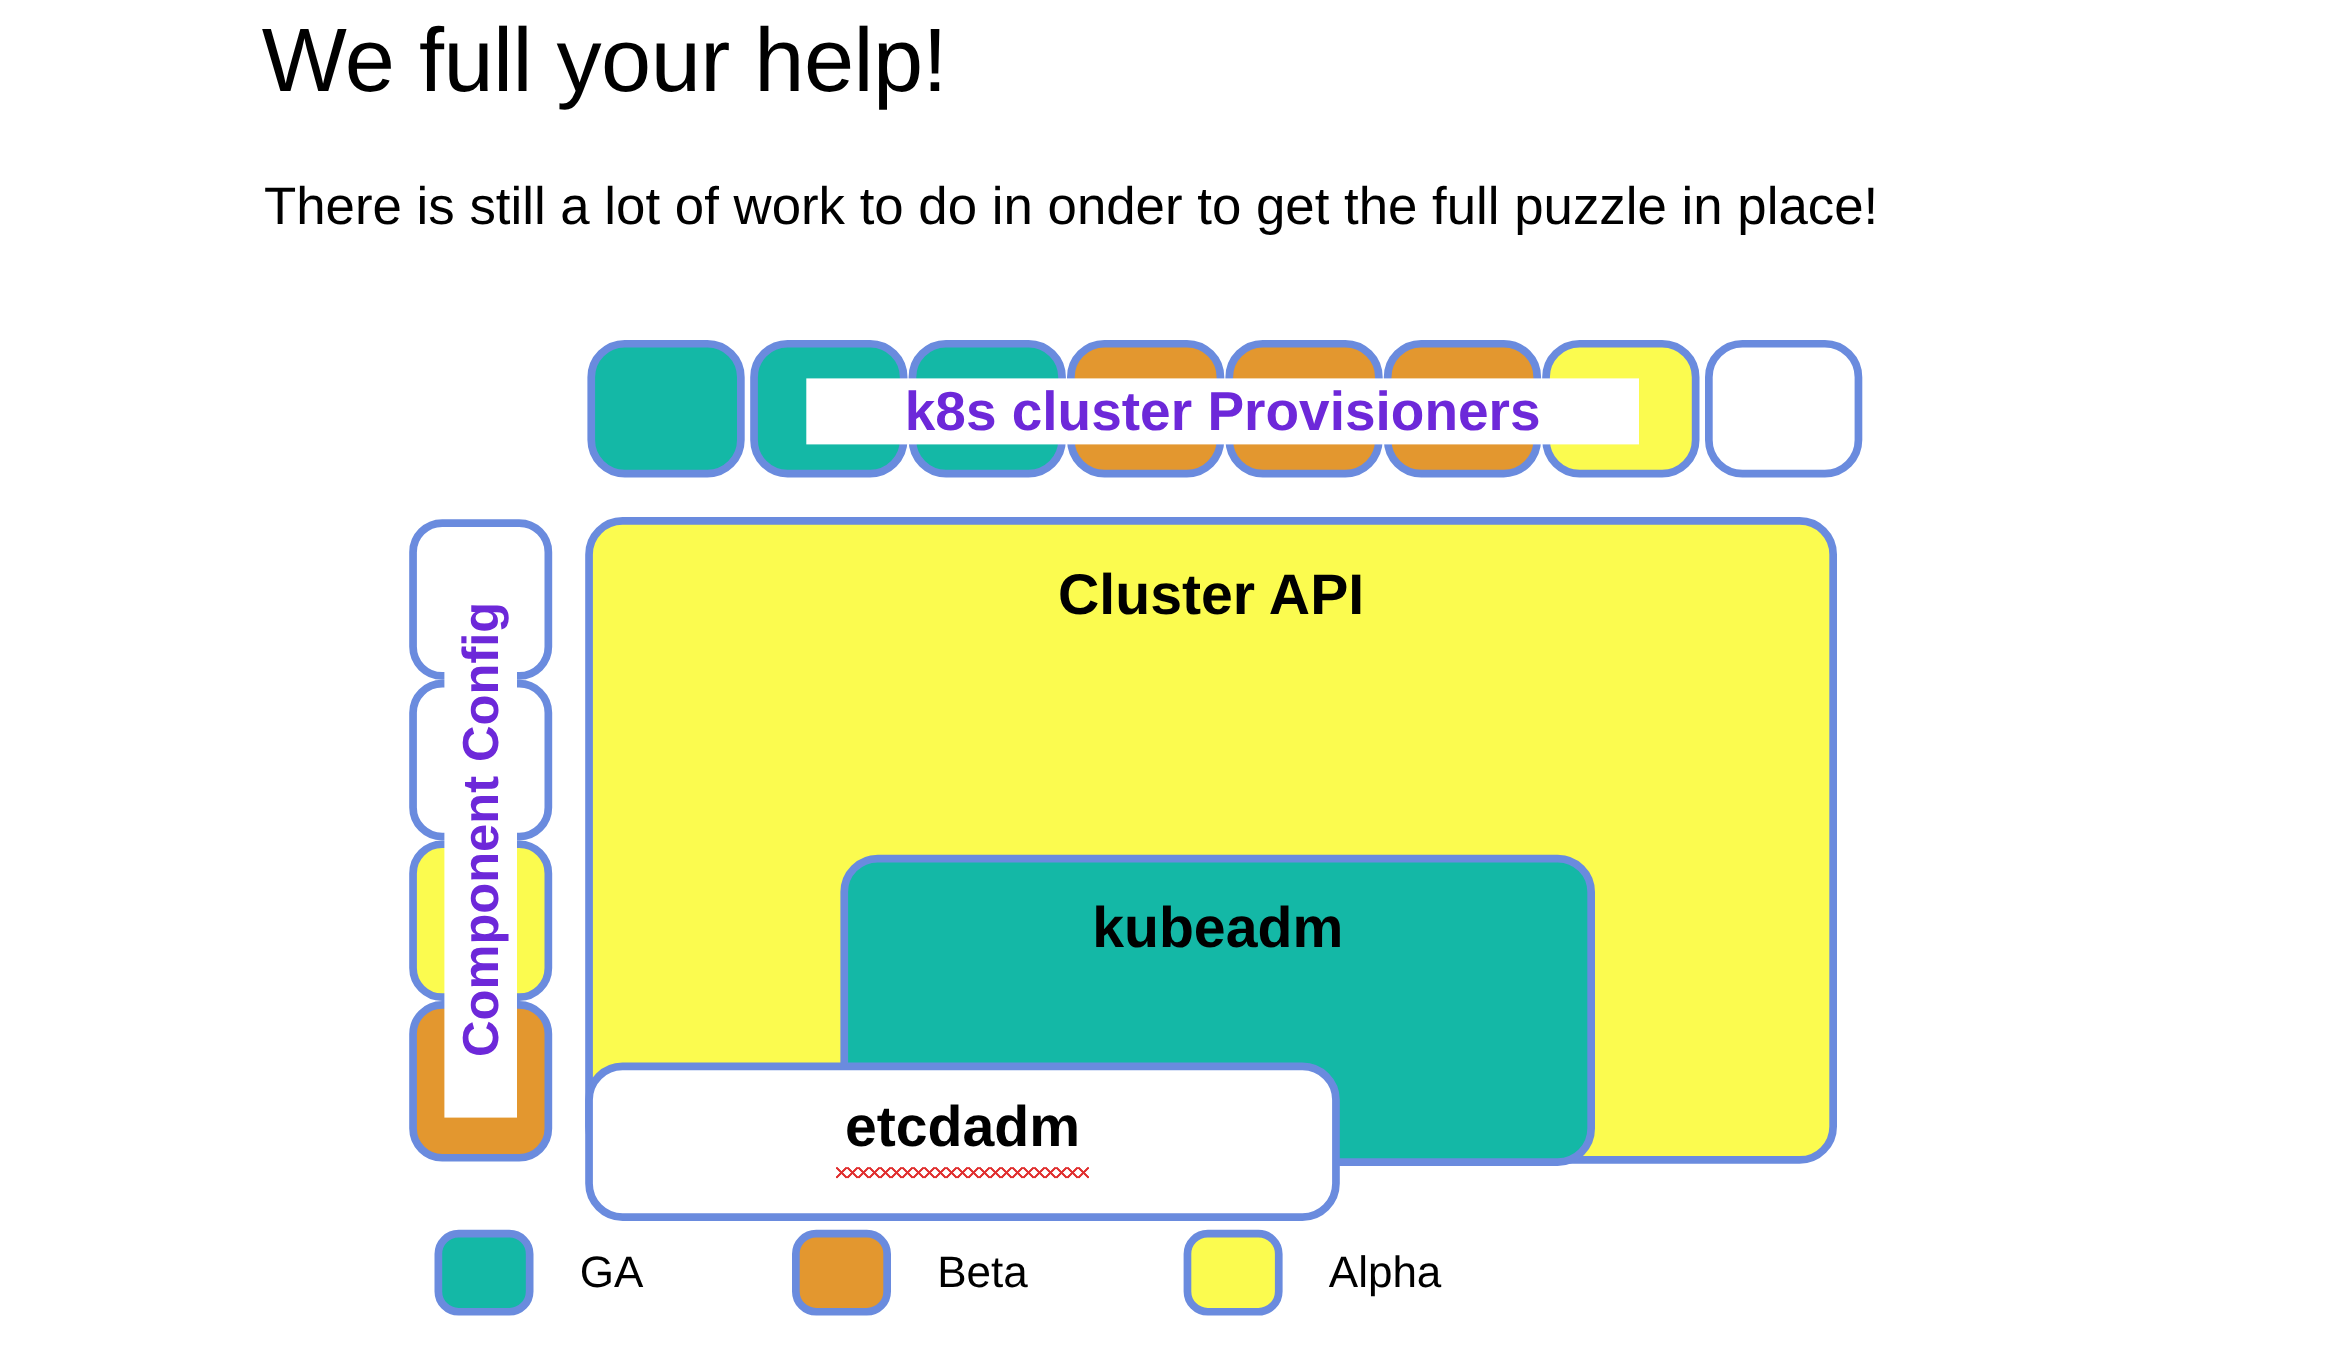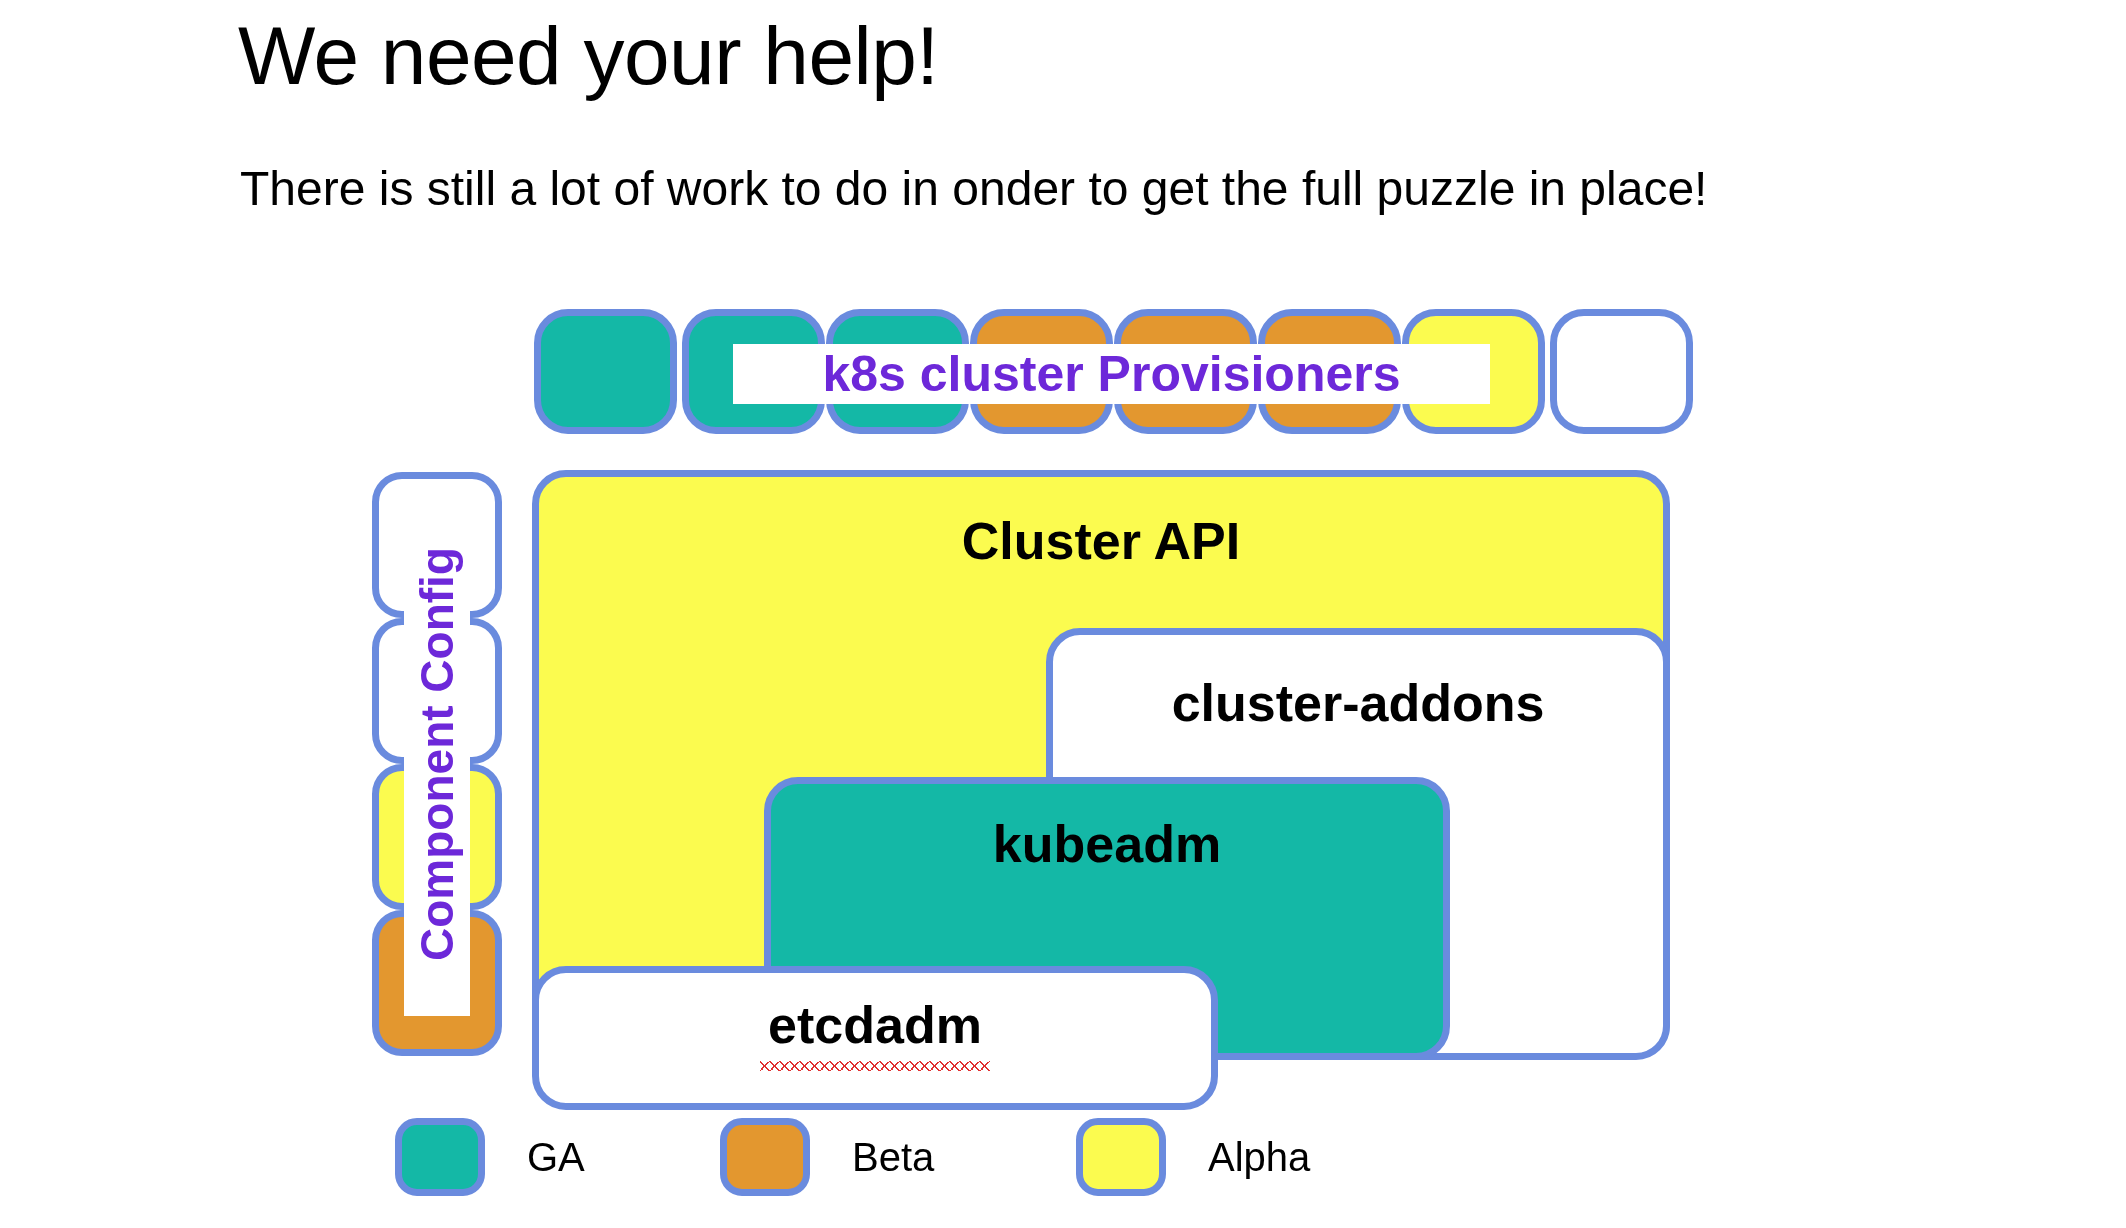--- a/index.html
+++ b/index.html
@@ -191,21 +191,21 @@
     margin-left: 42px;
     font-size: 40px;
     white-space: nowrap;
   }
 </style>
 </head>
 <body>
 
 <div id="slide">
 
-  <div id="title">We need your help!</div>
+  <div id="title">We full your help!</div>
 
   <div id="subtitle">There is still a lot of work to do in onder to get the full puzzle in place!</div>
 
   <div id="provisioner-row">
 
     <div class="box prov-box fill-ga" style="left:534px;"></div>
     <div class="box prov-box fill-ga" style="left:682px;"></div>
     <div class="box prov-box fill-ga" style="left:826px;"></div>
     <div class="box prov-box fill-beta" style="left:970px;"></div>
     <div class="box prov-box fill-beta" style="left:1114px;"></div>
@@ -224,23 +224,20 @@
 
     <div id="cc-label" class="label-strip">
       <span>Component Config</span>
     </div>
   </div>
 
   <div id="cluster-api" class="box fill-alpha">
     <div id="cluster-api-label" class="box-label">Cluster API</div>
   </div>
 
-  <div id="cluster-addons" class="box fill-pre">
-    <div id="addons-label" class="box-label">cluster-addons</div>
-  </div>
 
   <div id="kubeadm" class="box fill-ga">
     <div id="kubeadm-label" class="box-label">kubeadm</div>
   </div>
 
   <div id="etcdadm" class="box fill-pre">
     <div id="etcdadm-label" class="box-label">etcdadm</div>
     <div class="squiggle"></div>
   </div>
 

